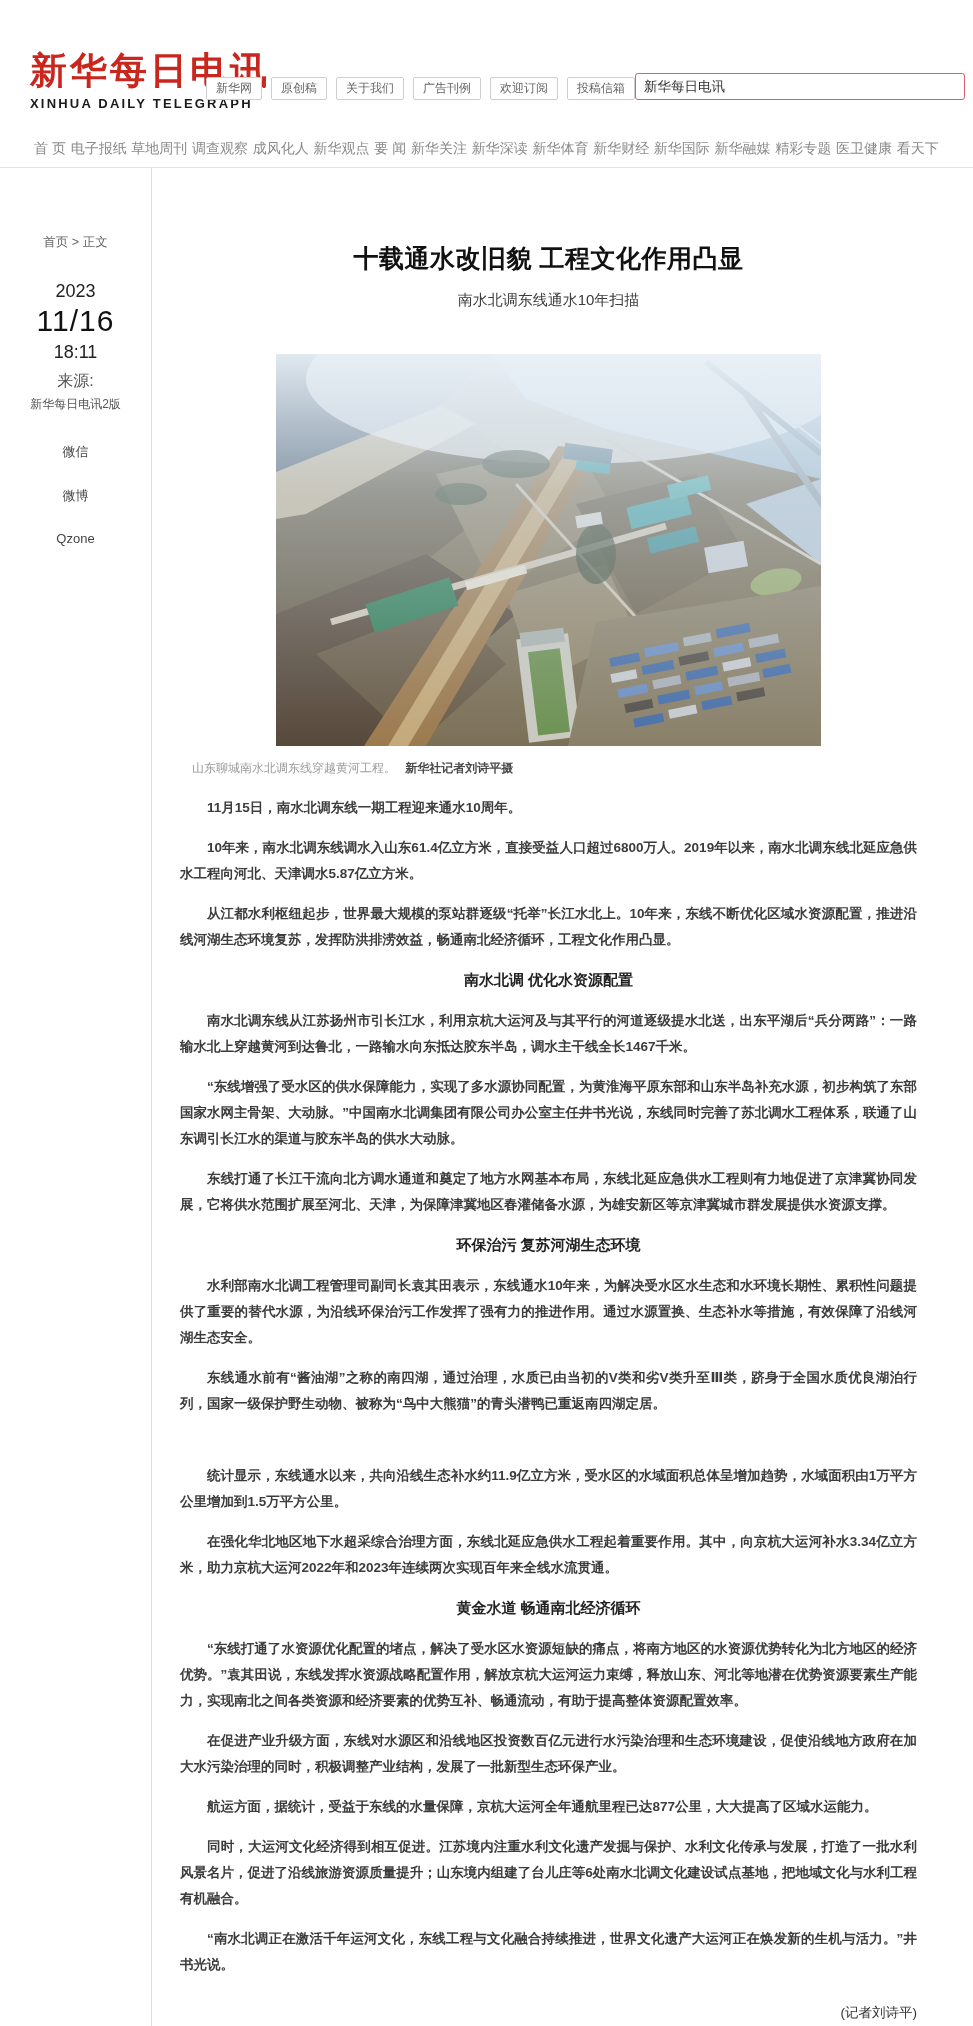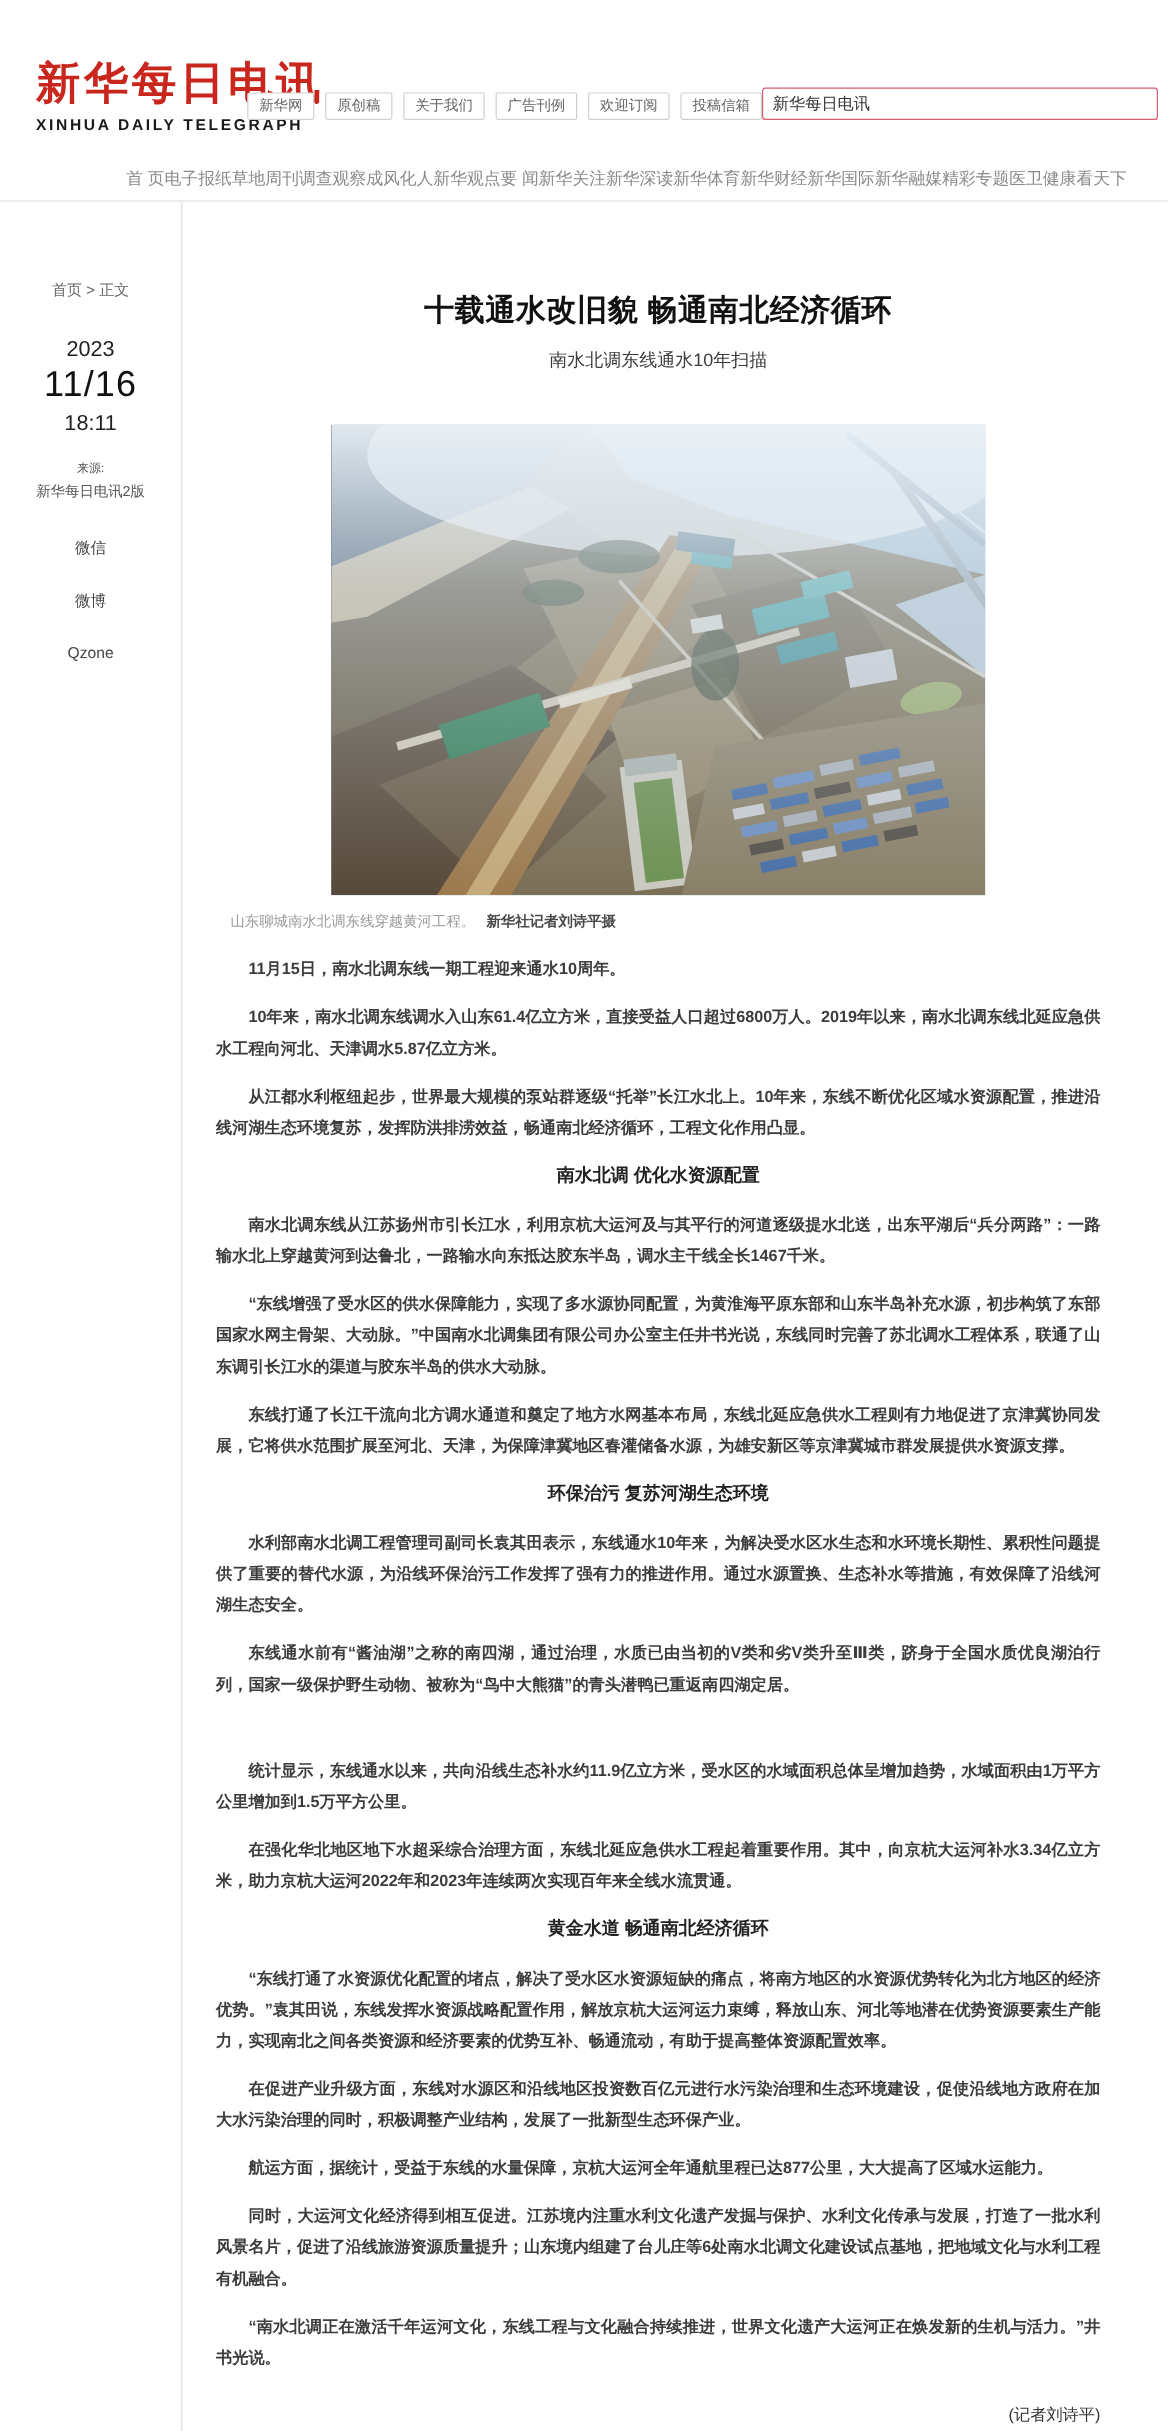--- a/index.html
+++ b/index.html
@@ -11,32 +11,32 @@
   .header{position:relative;height:132px;}
   .logo{position:absolute;left:30px;top:52px;}
   .logo-title{font-family:"Liberation Serif","DejaVu Serif",serif;font-size:37px;font-weight:900;color:#c9261e;letter-spacing:3px;line-height:1.05;}
   .logo-sub{font-size:13px;letter-spacing:2.2px;color:#1a1a1a;margin-top:5px;font-weight:700;}
   .header-right{position:absolute;right:8px;top:66px;display:flex;flex-direction:row;align-items:flex-end;}
   .quick-links{display:flex;gap:9px;}
   .quick-link{display:inline-block;padding:2px 9px;border:1px solid #cfcfcf;background:#fff;font-size:12px;color:#666;border-radius:2px;cursor:pointer;white-space:nowrap;}
   .search-box{margin-top:7px;width:330px;height:27px;border:1px solid #d75f6e;border-radius:3px;padding:0 8px;font-size:13.5px;color:#333;outline:none;font-family:inherit;}
 
   
-  .nav{border-bottom:1px solid #e3e3e3;padding:8px 34px 9px 34px;display:flex;justify-content:flex-end;font-size:14px;color:#8a8a8a;}
+  .nav{border-bottom:1px solid #e3e3e3;padding:8px 34px 9px 34px;display:flex;justify-content:space-between;font-size:14px;color:#8a8a8a;}
   .nav-item{cursor:pointer;white-space:nowrap;}
 
   
   .main{display:flex;align-items:stretch;}
   .sidebar{width:152px;flex:0 0 152px;border-right:1px solid #dcdcdc;padding:66px 6px 40px 6px;text-align:center;}
   .breadcrumb{font-size:12.5px;color:#666;margin-bottom:30px;}
   .breadcrumb a{color:#666;text-decoration:none;cursor:pointer;}
   .date-year{font-size:18px;color:#222;margin-top:0;}
   .date-md{font-size:30px;color:#111;margin-top:2px;letter-spacing:1px;}
   .date-time{font-size:18px;color:#222;margin-top:4px;}
-  .src-label{font-size:10px;color:#555;margin-top:20px;}
+  .src-label{font-size:16px;color:#555;margin-top:8px;}
   .src-value{font-size:12px;color:#555;margin-top:4px;}
   .share-list{margin-top:30px;}
   .share-item{font-size:13px;color:#444;margin:26px 0;cursor:pointer;}
 
   .article{flex:1;padding:0 56px 30px 28px;}
   .article-title{margin-top:74px;text-align:center;font-size:25px;font-weight:700;color:#111;letter-spacing:0.5px;}
   .article-subtitle{text-align:center;font-size:15px;color:#3c3c3c;margin-top:16px;}
 
   
   .photo-wrap{width:545px;height:392px;margin:44px auto 0 auto;overflow:hidden;background:#9fb4c2;}
@@ -107,21 +107,21 @@
       <div class="src-label">来源:</div>
       <div class="src-value">新华每日电讯2版</div>
       <div class="share-list">
         <div class="share-item">微信</div>
         <div class="share-item">微博</div>
         <div class="share-item">Qzone</div>
       </div>
     </div>
 
     <div class="article">
-      <div class="article-title">十载通水改旧貌 畅通南北经济循环</div>
+      <div class="article-title">十载通水改旧貌 工程文化作用凸显</div>
       <div class="article-subtitle">南水北调东线通水10年扫描</div>
 
       <div class="photo-wrap">
         <svg width="545" height="392" viewBox="0 0 545 392" xmlns="http://www.w3.org/2000/svg">
           <defs>
             <linearGradient id="haze" x1="0" y1="0" x2="0" y2="1">
               <stop offset="0" stop-color="#e9f1f7" stop-opacity="0.95"></stop>
               <stop offset="0.35" stop-color="#cfdde9" stop-opacity="0.5"></stop>
               <stop offset="1" stop-color="#cfdde9" stop-opacity="0"></stop>
             </linearGradient>

